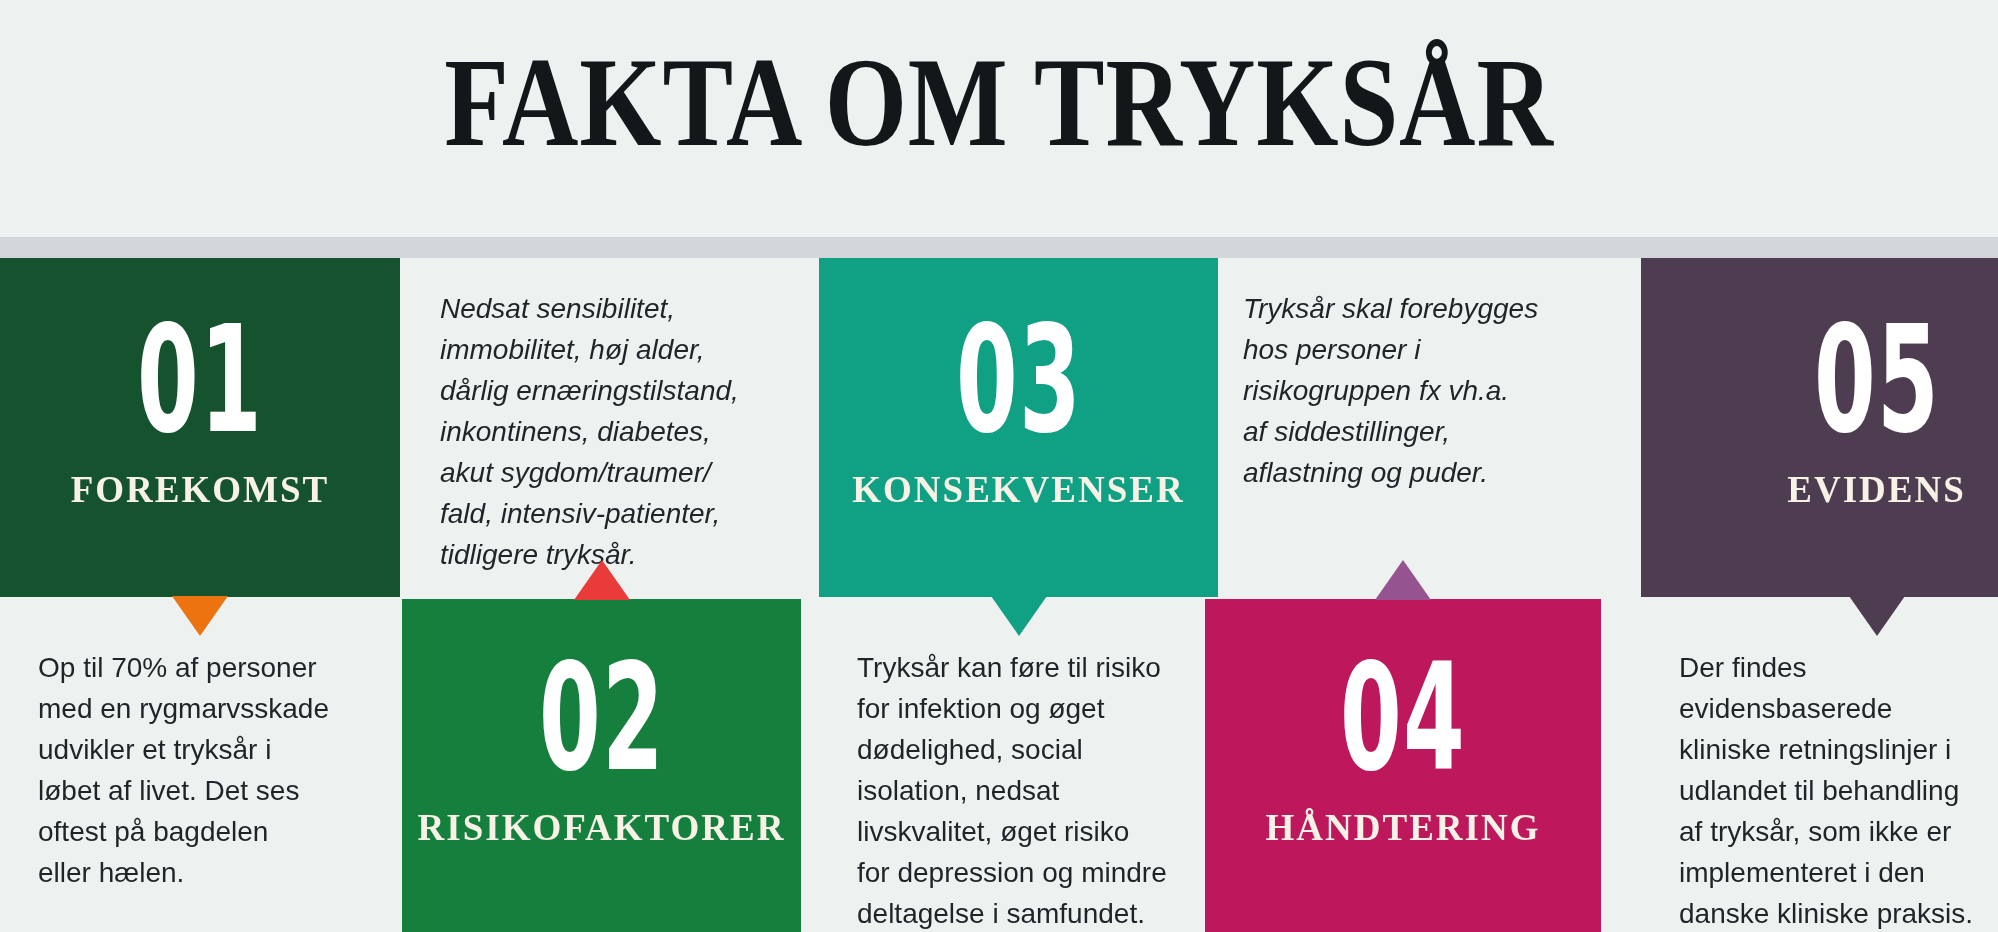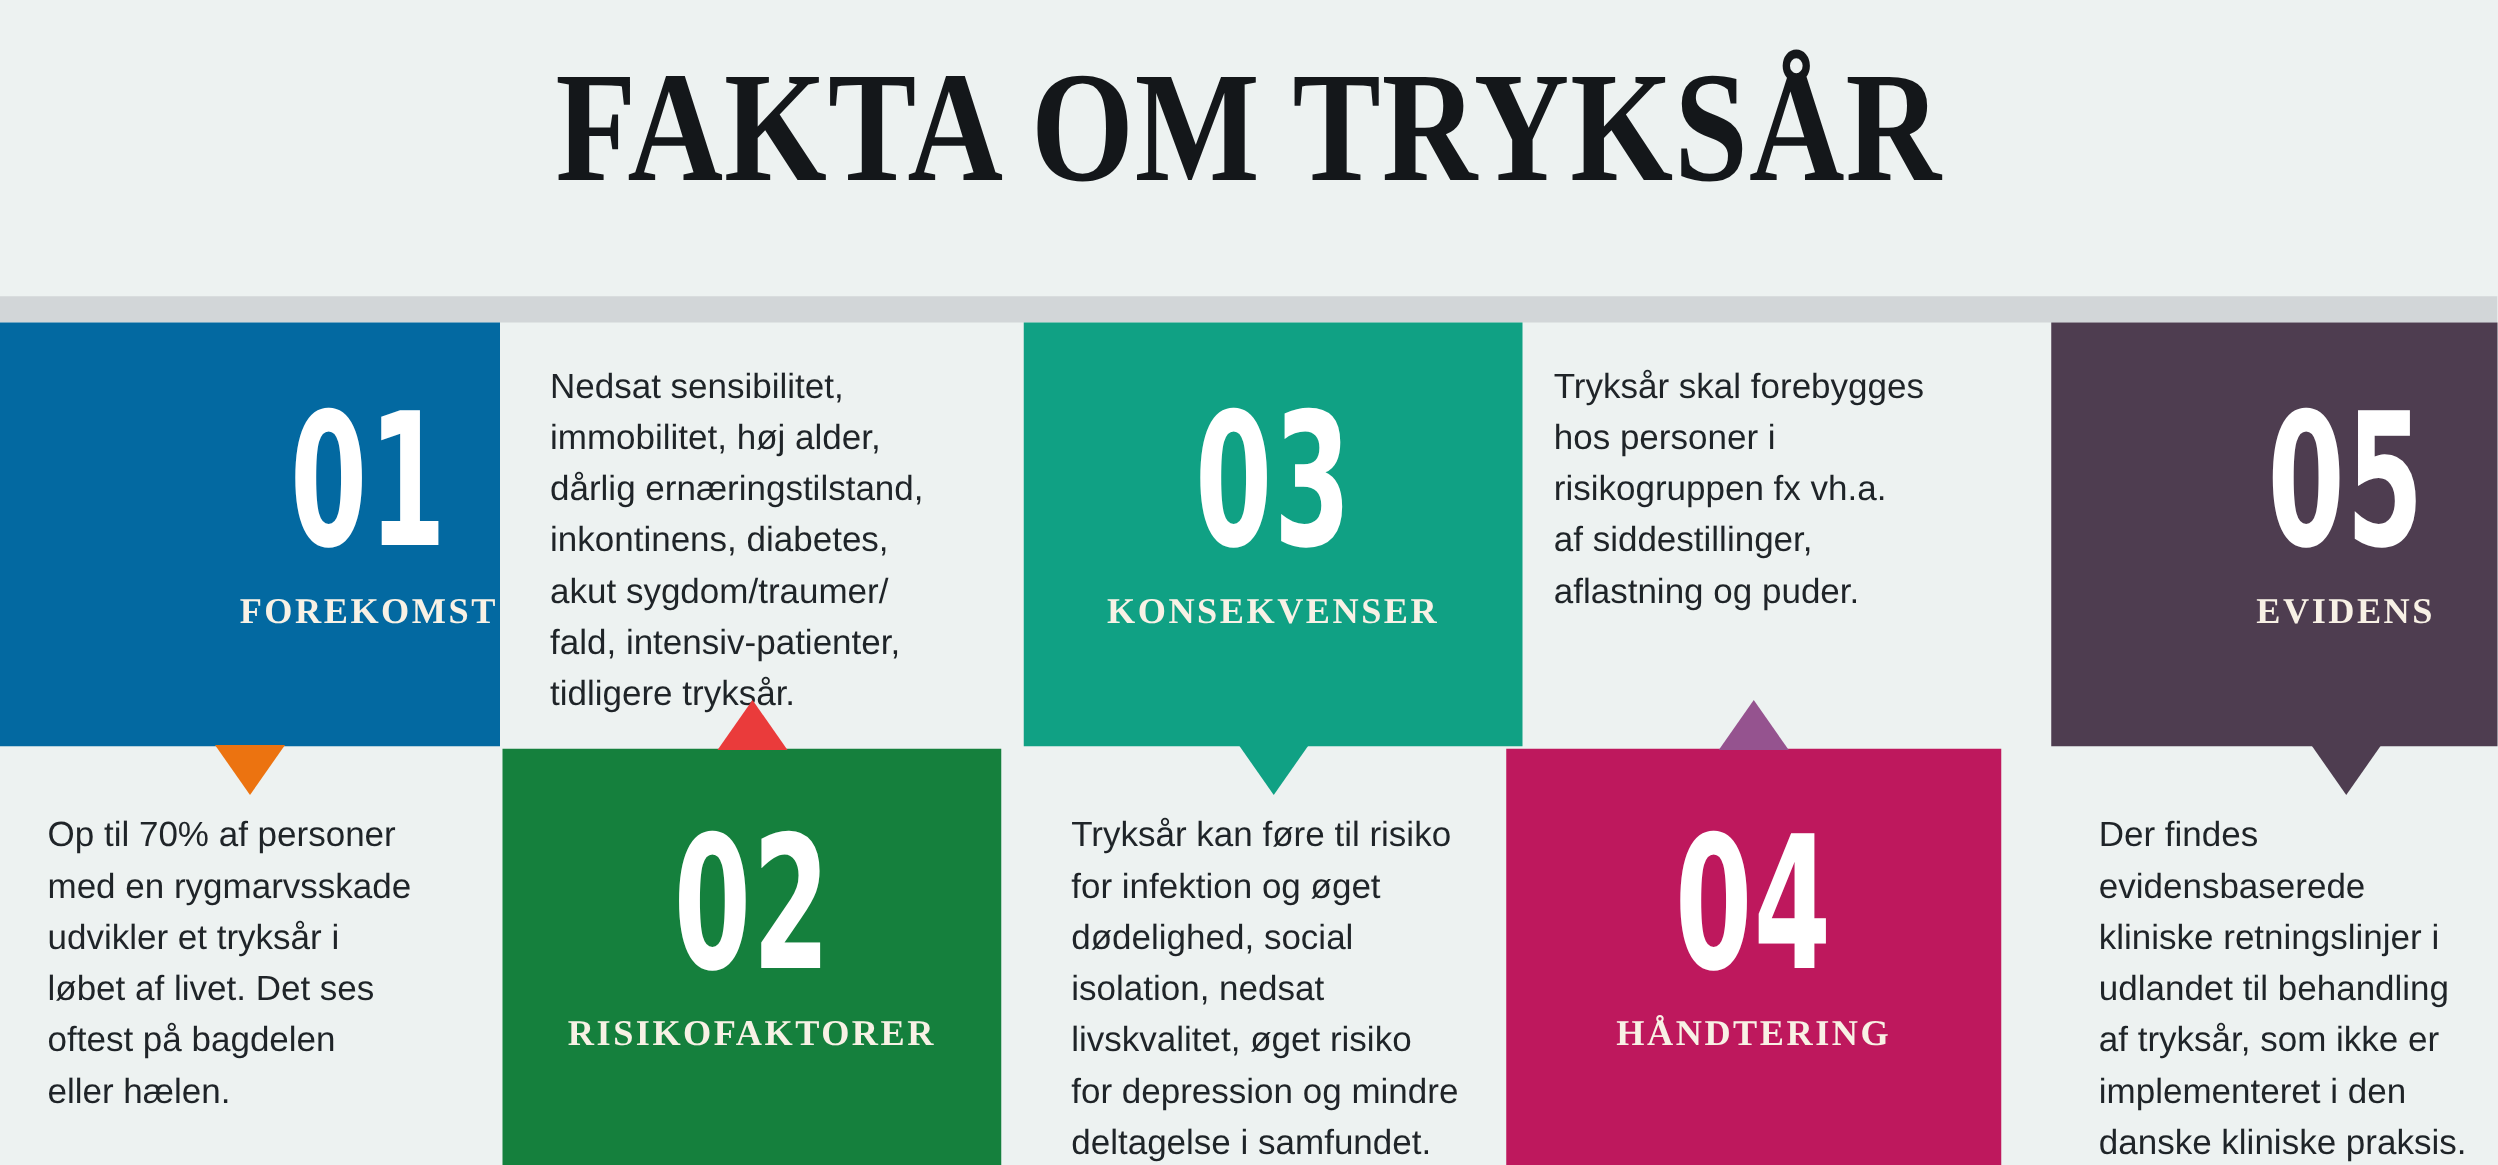--- a/index.html
+++ b/index.html
@@ -47,33 +47,33 @@
     color:#ffffff;
     display:inline-block;
     transform:scaleX(0.60);
     transform-origin:center;
     letter-spacing:2px;
   }
   .block-label{
     margin-top:26px;
     font-family:"Liberation Serif", serif;
     font-weight:700;
-    font-size:29px;
+    font-size:37px;
     letter-spacing:2px;
     color:#f8f1e5;
     white-space:nowrap;
   }
 
   .tri{position:absolute;left:50%;width:0;height:0;
     border-left:28px solid transparent;border-right:28px solid transparent;}
   .tri-down{bottom:-39px;transform:translateX(-50%);}
   .tri-up{top:-39px;transform:translateX(-50%);}
 
   
-  .c1{background:#0369a1;align-items:flex-end;} .c1t{border-top:40px solid #ec7310;}
+  .c1{background:#14532d;} .c1t{border-top:40px solid #ec7310;}
   .c2{background:#15803d;} .c2t{border-bottom:40px solid #ea3b3b;}
   .c3{background:#10a184;} .c3t{border-top:40px solid #10a184;}
   .c4{background:#be185d;} .c4t{border-bottom:40px solid #95538f;}
   .c5{background:#4e3d50;} .c5t{border-top:40px solid #4e3d50;}
 
   
   .top-row{top:258px;height:339px;}
   .bottom-row{top:599px;height:333px;}
   .col1{left:0;width:400px;}
   .col2{left:402px;width:399px;}
@@ -81,21 +81,21 @@
   .col4{left:1205px;width:396px;}
   .col5{left:1603px;width:471px;margin-left:38px;}
 
   .textcell{
     color:#1f2428;
     font-size:28px;
     line-height:41px;
     white-space:pre;
     padding-left:38px;
   }
-  .textcell.top-row{padding-top:30px;}
+  .textcell.top-row{padding-top:30px;font-style:italic;}
   .textcell.bottom-row{padding-top:48px;}
 </style>
 </head>
 <body>
 
 <div class="page">
 
   <h1 class="main-title">FAKTA OM TRYKSÅR</h1>
 
   <div class="divider-bar"></div>

